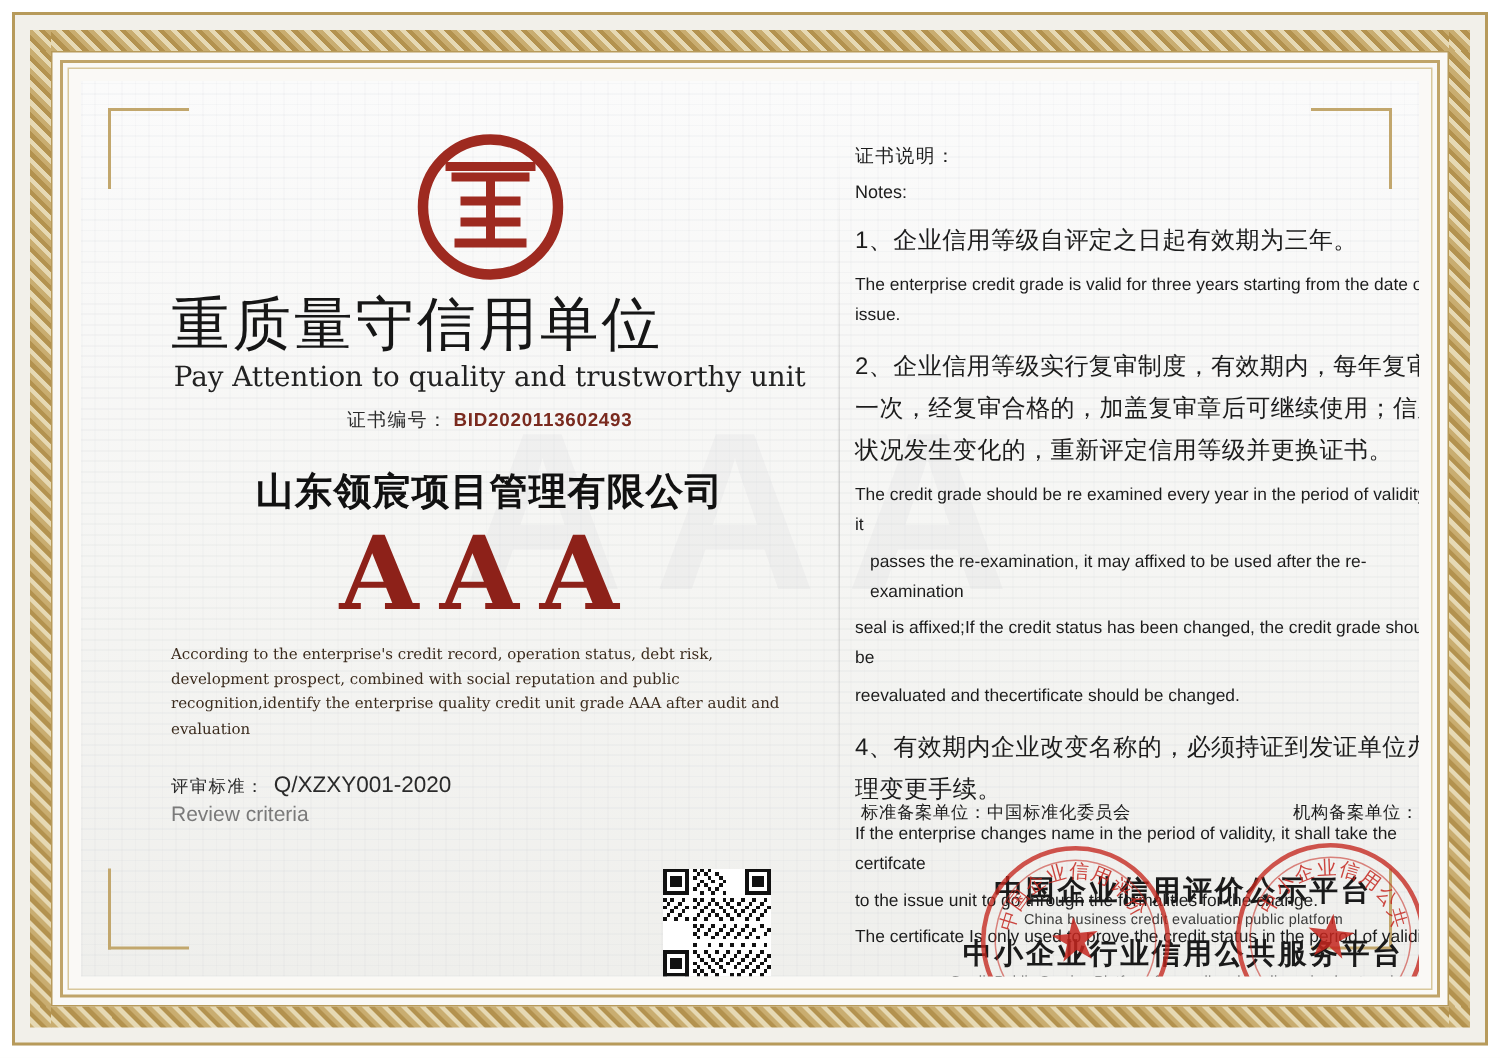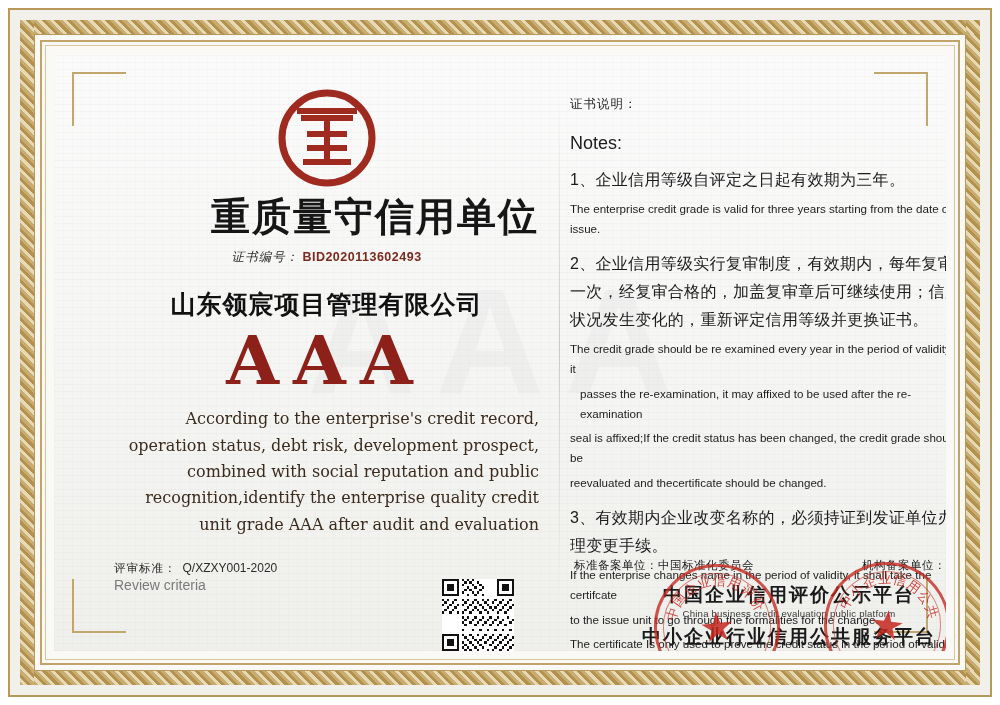--- a/index.html
+++ b/index.html
@@ -70,76 +70,76 @@
   .divider{
     position:absolute;left:505px;top:40px;width:1px;height:500px;
     background:linear-gradient(180deg,rgba(180,180,180,0),rgba(160,160,160,.5),rgba(180,180,180,0));
   }
 
   
   .emblem{position:relative;width:108px;height:108px;margin:0 auto 4px;}
   .emblem svg{display:block;}
 
   .title-cn{
-    text-align:right;font-size:39px;font-weight:bold;color:#161616;
+    text-align:left;font-size:39px;font-weight:normal;color:#161616;
     letter-spacing:2px;line-height:1.1;
     font-family:"DejaVu Sans","Liberation Sans",sans-serif;
   }
   .title-en{
     text-align:center;font-size:18.5px;color:#222;margin-top:2px;
     font-family:"DejaVu Serif","Liberation Serif",serif;
   }
   .cert-no{
     text-align:center;margin-top:10px;font-size:12.5px;color:#2b2b2b;
   }
-  .cert-no .lbl{letter-spacing:1px;font-style:italic;}
+  .cert-no .lbl{letter-spacing:1px;}
   .cert-no .val{color:#7a2a1e;font-weight:bold;letter-spacing:.5px;}
 
   .company{
     text-align:center;margin-top:22px;font-size:25px;font-weight:bold;color:#111;
     letter-spacing:1px;
     font-family:Liberation Sans, sans-serif;
   }
   .body-cn{
     margin-top:14px;font-size:13.2px;line-height:2.0;color:#1e1e1e;text-align:justify;
     letter-spacing:.4px;
     font-family:"DejaVu Sans","Liberation Sans",sans-serif;
   }
   .grade{
     text-align:center;margin-top:4px;
     font-family:"DejaVu Serif","Liberation Serif",serif;
     font-size:68px;font-weight:bold;color:#8d2119;letter-spacing:14px;
     line-height:1.05;
   }
   .body-en{
-    margin-top:10px;font-size:16px;line-height:1.65;color:#3a2a1c;text-align:right;
+    margin-top:10px;font-size:10px;line-height:1.65;color:#3a2a1c;text-align:left;
     font-family:"DejaVu Serif","Liberation Serif",serif;
   }
 
   
   .meta{margin-top:20px;}
   .meta-row{margin-bottom:11px;}
   .meta-row .cn{font-size:11.5px;color:#2a2a2a;letter-spacing:1px;}
-  .meta-row .val{font-size:12px;color:#2a2a2a;margin-left:6px;}
+  .meta-row .val{font-size:15px;color:#2a2a2a;margin-left:6px;}
   .meta-row .en{font-size:14px;color:#7a7a7a;margin-top:1px;}
 
   
   .qr-wrap{position:absolute;left:382px;top:525px;width:84px;text-align:center;}
   .qr{width:72px;height:72px;margin:0 auto;}
 
   
   .notes-head{font-size:12.5px;color:#1c1c1c;letter-spacing:1px;}
-  .notes-head-en{font-size:18px;color:#1c1c1c;margin-top:20px;}
+  .notes-head-en{font-size:12px;color:#1c1c1c;margin-top:8px;}
   .note-cn{font-size:16px;color:#1c1c1c;margin-top:12px;line-height:1.75;letter-spacing:.3px;}
   .note-en{font-size:11.6px;color:#1c1c1c;margin-top:5px;line-height:1.7;}
   .note-en.ind{padding-left:10px;}
 
   
   .record-line{
-    position:absolute;left:520px;top:504px;width:420px;
+    position:absolute;left:520px;top:480px;width:420px;
     display:flex;justify-content:space-between;font-size:11.5px;color:#1c1c1c;
     letter-spacing:.5px;
   }
 
   
   .platform{
     position:absolute;left:520px;top:528px;width:430px;text-align:center;
   }
   .platform .p-cn{
     font-size:19px;font-weight:bold;color:#1a1a1a;letter-spacing:2px;line-height:1.3;
@@ -198,20 +198,21 @@
               <line x1="54" y1="34" x2="54" y2="80"></line>
               <line x1="34" y1="50" x2="74" y2="50"></line>
               <line x1="34" y1="64" x2="74" y2="64"></line>
               <line x1="30" y1="78" x2="78" y2="78"></line>
             </g>
             <rect x="24" y="24" width="60" height="6" fill="#9e2a20"></rect>
           </svg>
         </div>
 
         <div class="title-cn">重质量守信用单位</div>
+        <div class="title-en">Pay Attention to quality and trustworthy unit</div>
 
         <div class="cert-no">
           <span class="lbl">证书编号：</span>
           <span class="val">BID2020113602493</span>
         </div>
 
         <div class="company">山东领宸项目管理有限公司</div>
 
 
         <div class="grade">AAA</div>
@@ -420,21 +421,21 @@
 
         <div class="note-cn">1、企业信用等级自评定之日起有效期为三年。</div>
         <div class="note-en">The enterprise credit grade is valid for three years starting from the date of issue.</div>
 
         <div class="note-cn">2、企业信用等级实行复审制度，有效期内，每年复审一次，经复审合格的，加盖复审章后可继续使用；信用状况发生变化的，重新评定信用等级并更换证书。</div>
         <div class="note-en">The credit grade should be re examined every year in the period of validity. If it</div>
         <div class="note-en ind">passes the re-examination, it may affixed to be used after the re-examination</div>
         <div class="note-en">seal is affixed;If the credit status has been changed, the credit grade should be</div>
         <div class="note-en">reevaluated and thecertificate should be changed.</div>
 
-        <div class="note-cn">3、有效期内企业改变名称的，必须持证到发证单位办理变更手续。</div>
+        <div class="note-cn">4、有效期内企业改变名称的，必须持证到发证单位办理变更手续。</div>
         <div class="note-en">If the enterprise changes name in the period of validity, it shall take the certifcate</div>
         <div class="note-en">to the issue unit to go through the formalities for the change.</div>
 
         <div class="note-en">The certificate Is only used to prove the credit status in the period of validity.</div>
 
         <div class="note-cn">5、本证书不得涂改、转借。</div>
         <div class="note-en">Modifications or use by any other person is not allowed.</div>
 
       </div>
 

